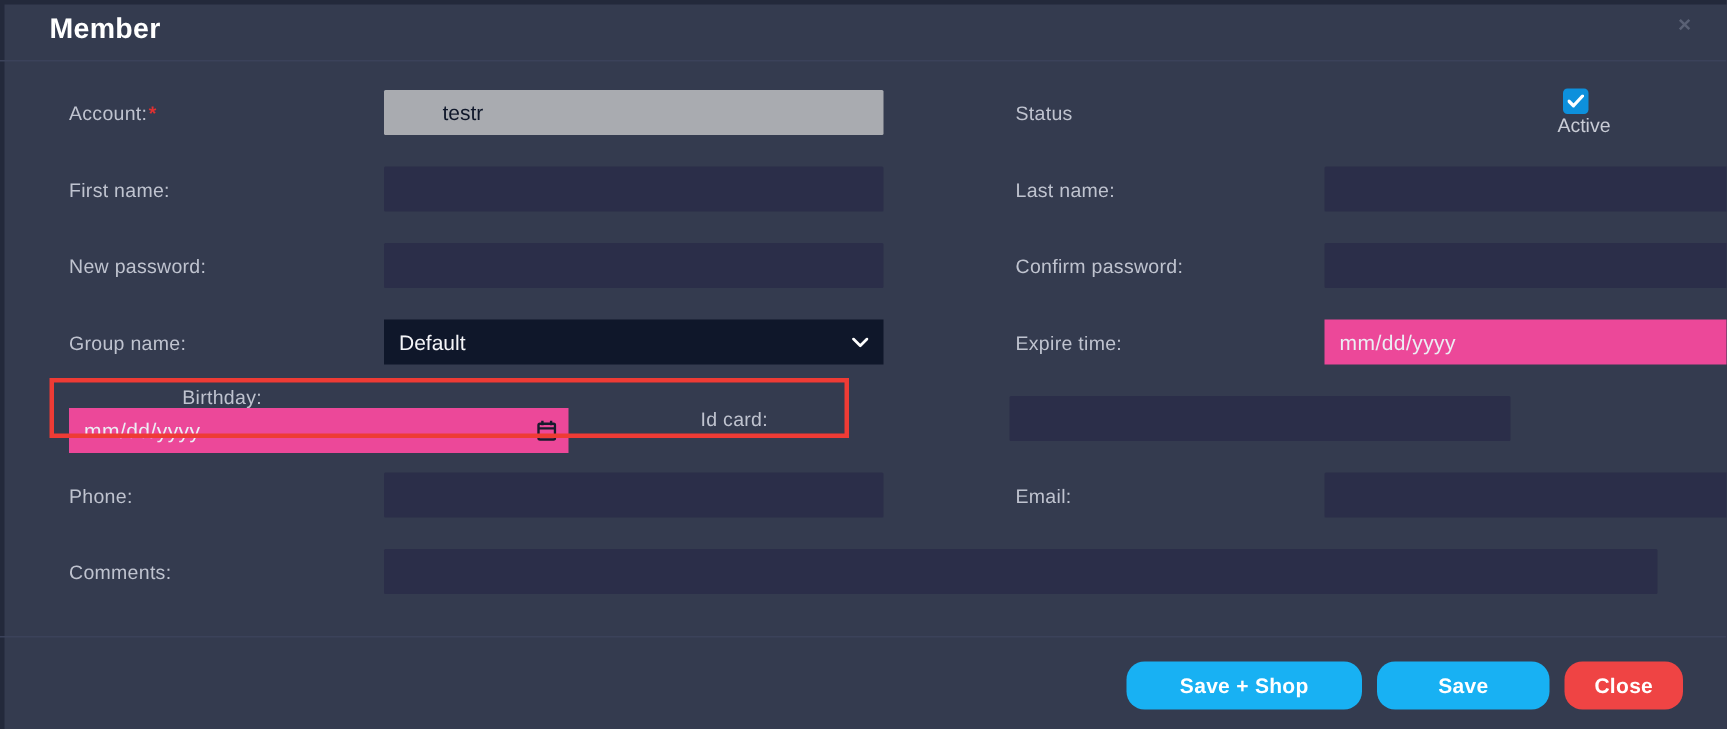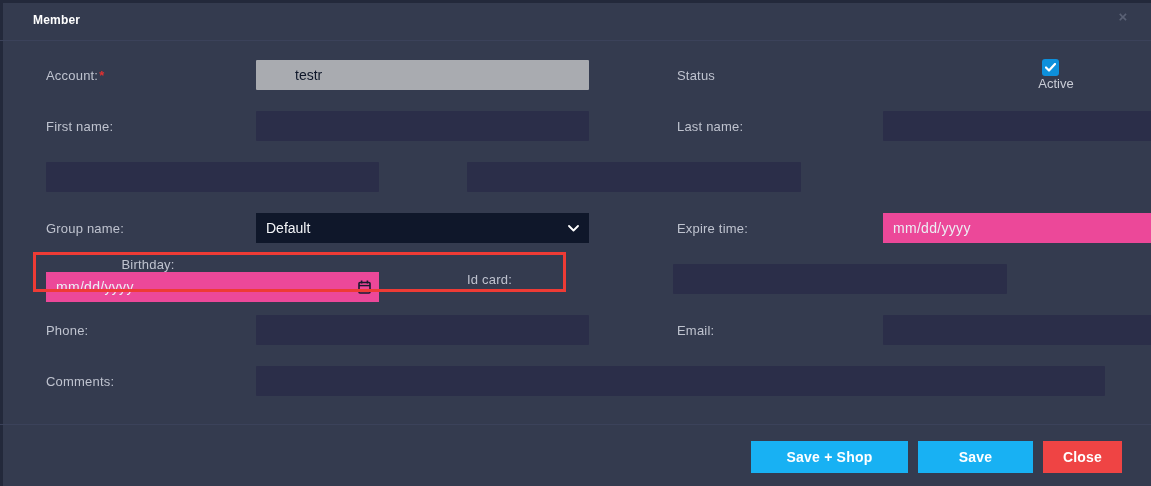--- a/index.html
+++ b/index.html
@@ -20,21 +20,21 @@
   
   .modal-header {
     position: relative;
     height: 41px;
     display: flex;
     align-items: center;
     padding-left: 33px;
     border-bottom: 1px solid #3b425a;
   }
   .modal-title {
-    font-size: 12px;
+    font-size: 19px;
     font-weight: bold;
     letter-spacing: 0.2px;
     color: #ffffff;
     text-align: center;
   }
   .modal-close {
     position: absolute;
     top: 6px;
     right: 18px;
     width: 20px;
@@ -143,21 +143,21 @@
     border-top: 1px solid #3b425a;
     display: flex;
     align-items: flex-start;
     justify-content: flex-end;
     padding: 16px 29px 0 0;
     gap: 10px;
   }
   .btn {
     height: 32px;
     border: none;
-    border-radius: 0;
+    border-radius: 12px;
     color: #ffffff;
     font-size: 14px;
     font-weight: bold;
     font-family: "Liberation Sans", sans-serif;
     cursor: pointer;
     letter-spacing: 0.2px;
   }
   .btn-blue { background: #18b1f3; }
   .btn-gray { background: #ef4444; }
   .btn-save-shop { width: 157px; }
@@ -198,22 +198,24 @@
 
     <div class="form-row">
       <span class="cell-label-left static-label">First name:</span>
       <div class="field-left"><input class="text-input" value="" style=""></div>
       <span class="col-gap"></span>
       <span class="cell-label-right static-label">Last name:</span>
       <div class="field-right"><input class="text-input" value="" style=""></div>
     </div>
 
     <div class="form-row">
+      <span class="cell-label-left static-label">New password:</span>
       <div class="field-left"><input class="text-input" type="password" value="" style=""></div>
       <span class="col-gap"></span>
+      <span class="cell-label-right static-label">Confirm password:</span>
       <div class="field-right"><input class="text-input" type="password" value="" style=""></div>
     </div>
 
     <div class="form-row">
       <span class="cell-label-left static-label">Group name:</span>
       <div class="field-left">
         <div class="select-box">
           <span class="value">Default</span>
           <svg width="11" height="7" viewBox="0 0 11 7">
               <polyline points="1,1 5.5,5.5 10,1" fill="none" stroke="#ffffff" stroke-width="1.8" stroke-linecap="round" stroke-linejoin="round"></polyline>

